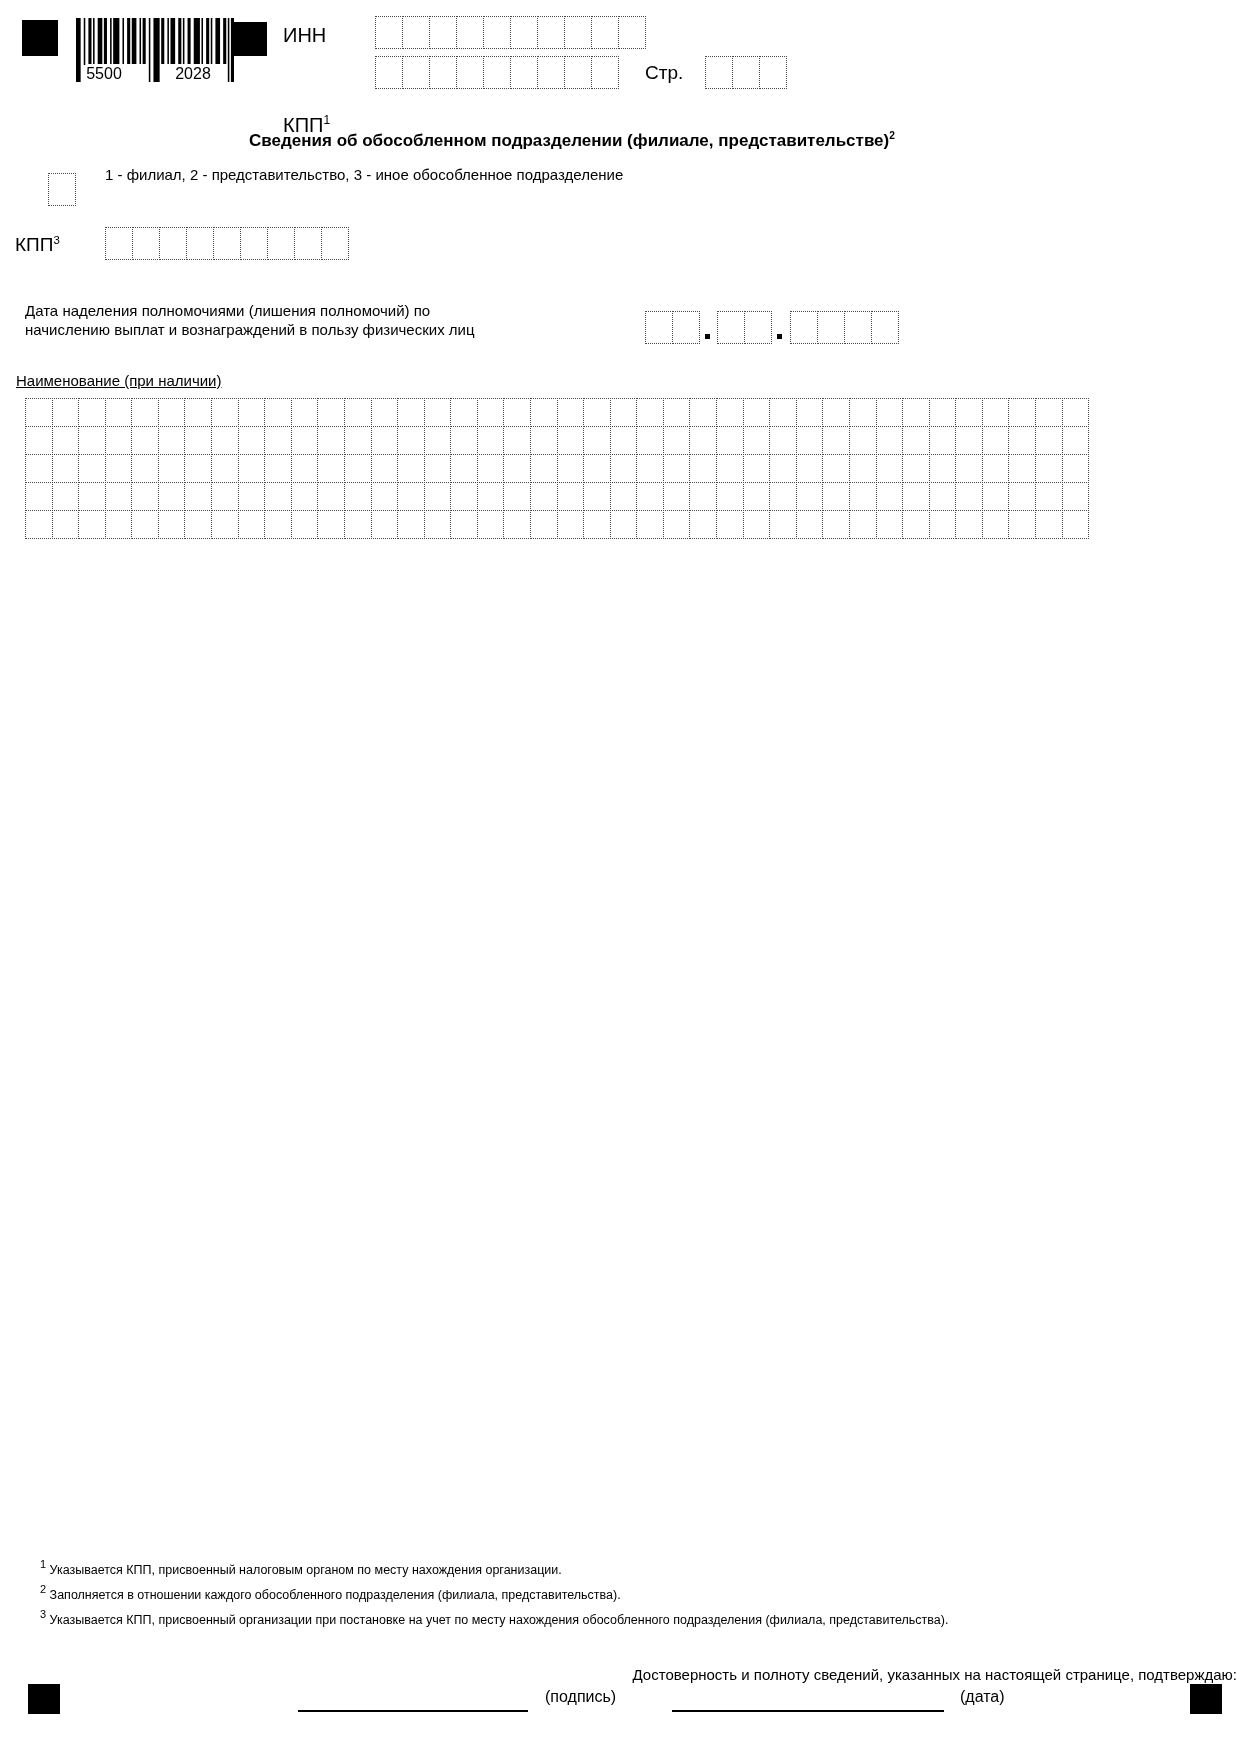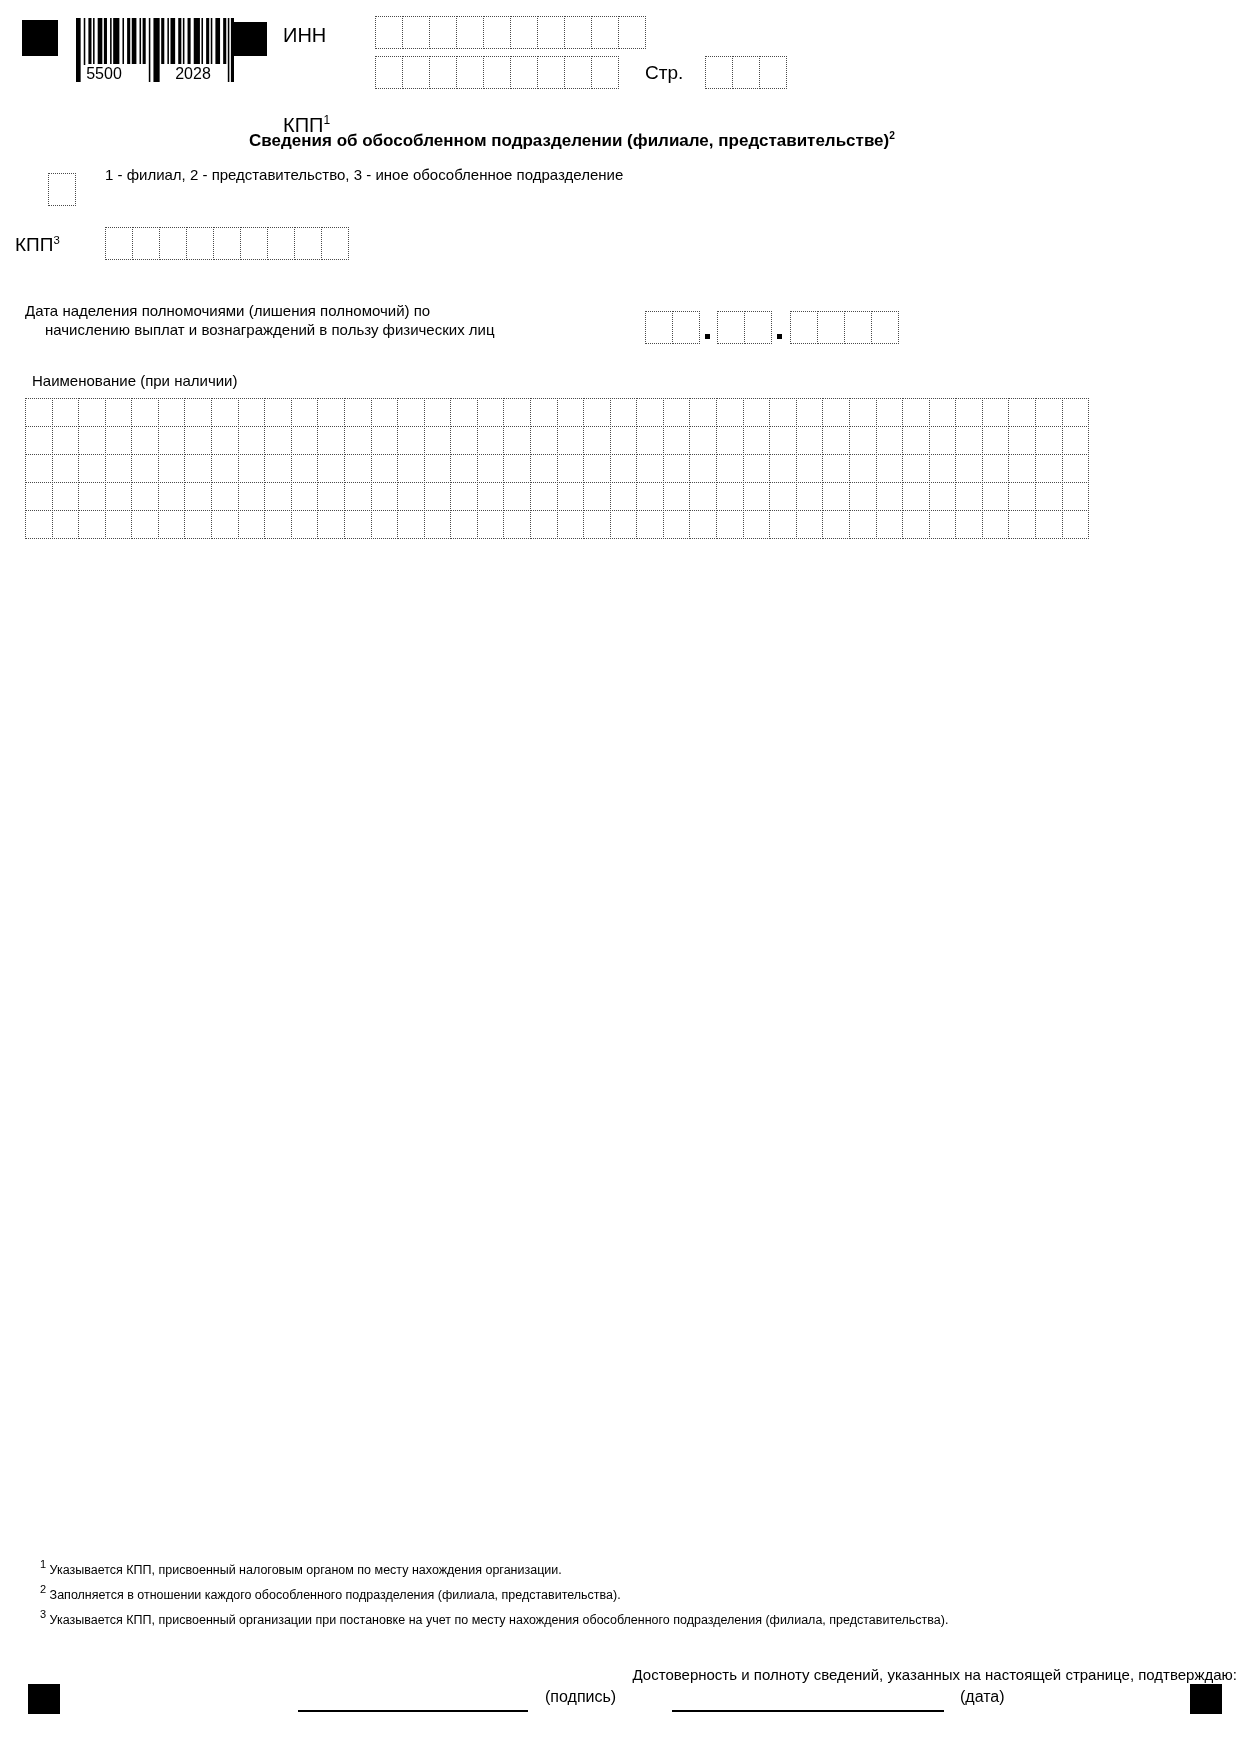--- a/index.html
+++ b/index.html
@@ -156,39 +156,39 @@
       <div class="cell"></div>
       <div class="cell"></div>
       <div class="cell"></div>
       <div class="cell"></div>
       <div class="cell"></div>
       <div class="cell"></div>
       <div class="cell"></div>
     </div>
 
   <div class="lbl body-label" style="left:25px;top:302px;">Дата наделения полномочиями (лишения полномочий) по</div>
-  <div class="lbl body-label" style="left:25px;top:321px;margin-left:20px;">начислению выплат и вознаграждений в пользу физических лиц</div>
+  <div class="lbl body-label" style="left:25px;top:321px;">начислению выплат и вознаграждений в пользу физических лиц</div>
   <div class="cell-row" style="left:645px;top:311px;">
       <div class="cell"></div>
       <div class="cell"></div>
     </div>
   <div class="datedot" style="left:705px;"></div>
   <div class="cell-row" style="left:717px;top:311px;">
       <div class="cell"></div>
       <div class="cell"></div>
     </div>
   <div class="datedot" style="left:777px;"></div>
   <div class="cell-row" style="left:790px;top:311px;">
       <div class="cell"></div>
       <div class="cell"></div>
       <div class="cell"></div>
       <div class="cell"></div>
     </div>
 
-  <div class="lbl body-label" style="left:32px;top:372px;">Наименование (при наличии)</div>
+  <div class="lbl body-label" style="left:16px;top:372px;text-decoration:underline;">Наименование (при наличии)</div>
   <div class="grid">
     <div class="cell-row">
         <div class="cell"></div>
         <div class="cell"></div>
         <div class="cell"></div>
         <div class="cell"></div>
         <div class="cell"></div>
         <div class="cell"></div>
         <div class="cell"></div>
         <div class="cell"></div>

